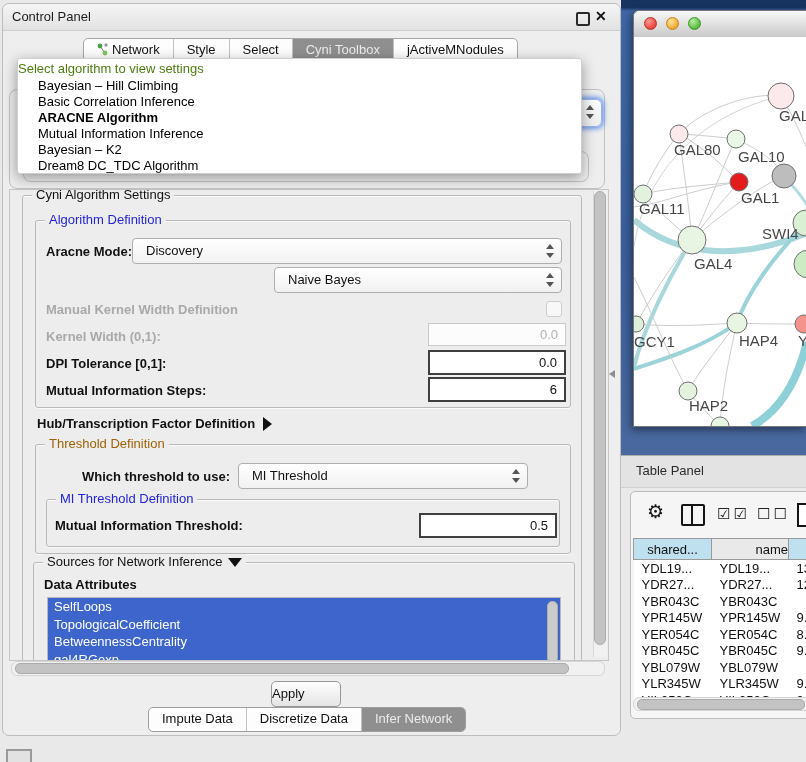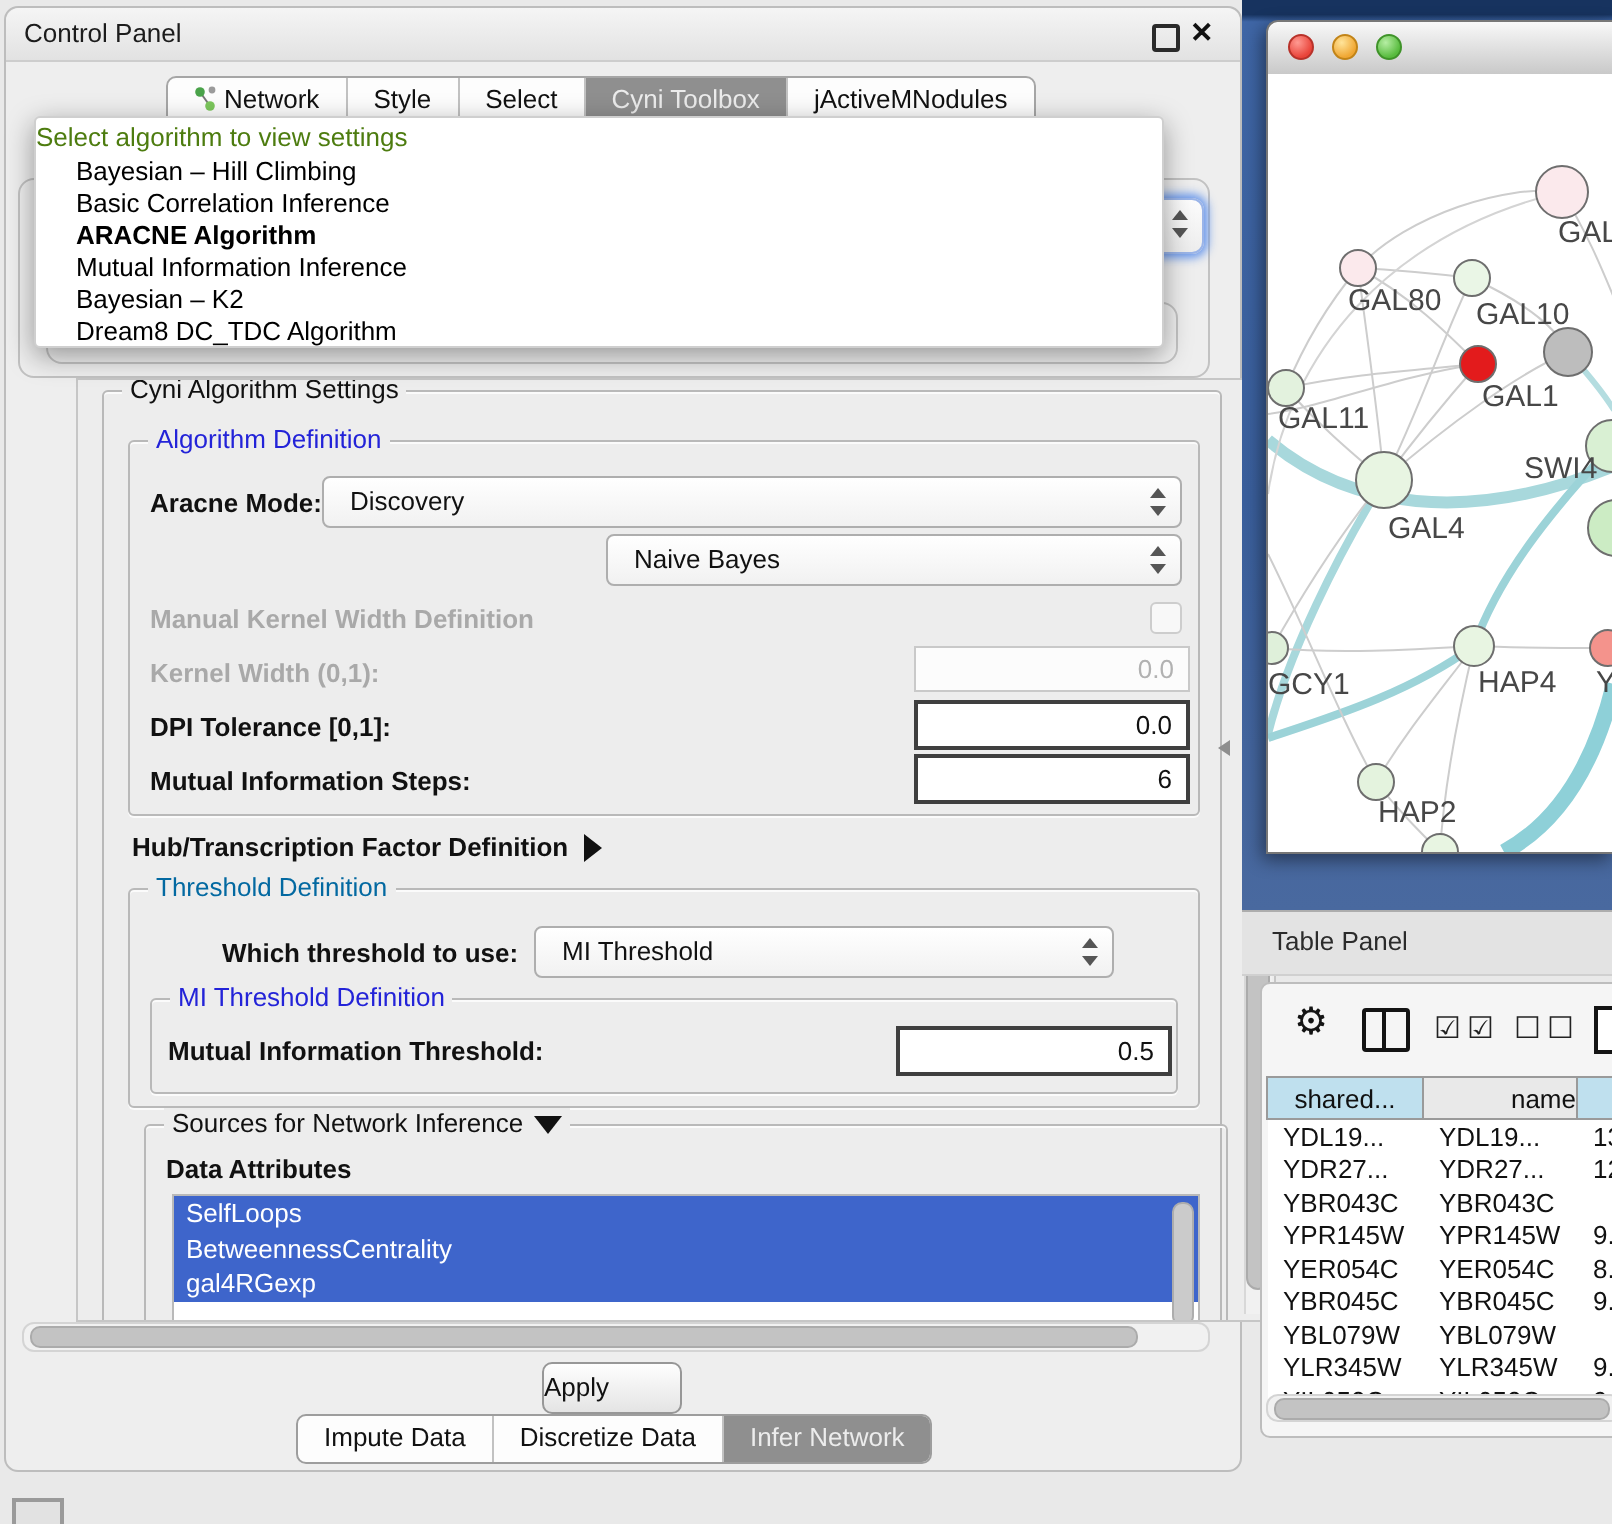--- a/index.html
+++ b/index.html
@@ -30,27 +30,27 @@
     border-radius:8px;background:#f1f1f1;color:#9c9c9c;line-height:30px;padding-left:14px;box-sizing:border-box;}
   
   #algo-popup{left:14px;top:54px;width:565px;height:116px;background:#ffffff;
     border:1px solid #cfcfcf;border-radius:3px;box-shadow:0 4px 14px rgba(0,0,0,.38);z-index:10;
     padding-top:2px;box-sizing:border-box;}
   #algo-placeholder{color:#4d7c0f;height:17px;}
   .algo-item{padding-left:20px;height:16px;line-height:16px;color:#000;}
   .algo-item.bold{font-weight:bold;}
   
   #scrollpane{left:6px;top:185px;width:598px;height:470px;border:1px solid #c6c6c6;
-    background:#ededed;overflow:hidden;margin-left:29px;}
+    background:#ededed;overflow:hidden;}
   .vscroll{right:1px;top:1px;width:13px;height:466px;background:#f1f1f1;border-left:1px solid #d8d8d8;}
   .vthumb{left:1px;top:4px;width:10px;height:452px;background:#c3c3c3;border-radius:6px;border:1px solid #ababab;}
   .group{border:1px solid #b9b9b9;border-radius:3px;box-shadow:0 1px 0 #fbfbfb, inset 0 1px 0 #fbfbfb;}
   .gtitle{position:absolute;top:-9px;left:9px;background:#ededed;padding:0 4px;white-space:nowrap;}
   .blue{color:#2323d8;}
-  .green{color:#0369a1;}
+  .green{color:#a16207;}
   .lbl{font-weight:bold;white-space:nowrap;}
   .lbl.dis{color:#a9a9a9;}
   .combo{background:linear-gradient(#ffffff,#f1f1f1);border:1px solid #aeaeae;border-radius:4px;
     line-height:24px;padding-left:13px;box-sizing:border-box;}
   .stepper{position:absolute;right:7px;top:5px;width:9px;height:14px;}
   .stepper:before,.stepper:after{content:"";position:absolute;left:1px;border-left:4px solid transparent;
     border-right:4px solid transparent;}
   .stepper:before{top:0;border-bottom:5px solid #555;}
   .stepper:after{bottom:0;border-top:5px solid #555;}
   .field{background:#fff;text-align:right;padding-right:7px;line-height:22px;box-sizing:border-box;}
@@ -181,26 +181,27 @@
           <span>MI Threshold</span>
           <span class="stepper"></span>
         </div>
         <div class="abs group" style="left:10px;top:54px;width:512px;height:46px;">
           <span class="gtitle blue">MI Threshold Definition</span>
           <div class="abs lbl" style="left:8px;top:18px;">Mutual Information Threshold:</div>
           <div class="abs field dark" style="left:372px;top:13px;width:138px;height:25px;">0.5</div>
         </div>
       </div>
 
-      <div class="abs group" style="left:20px;top:366px;width:540px;height:160px;">
+      <div class="abs group" style="left:10px;top:366px;width:540px;height:160px;">
         <span class="gtitle"><span>Sources for Network Inference</span><span class="arrow-down"></span></span>
         <div class="abs lbl" style="left:10px;top:14px;">Data Attributes</div>
         <div class="abs" id="attr-list" style="left:13px;top:34px;width:512px;height:120px;">
           <div id="attr-items">
               <div class="attr-item">SelfLoops</div>
+              <div class="attr-item">TopologicalCoefficient</div>
               <div class="attr-item">BetweennessCentrality</div>
               <div class="attr-item">gal4RGexp</div>
             </div>
           <div id="attr-vscroll"></div>
         </div>
       </div>
     </div>
     <div class="abs vscroll">
         <div class="vthumb"></div>
       </div>

